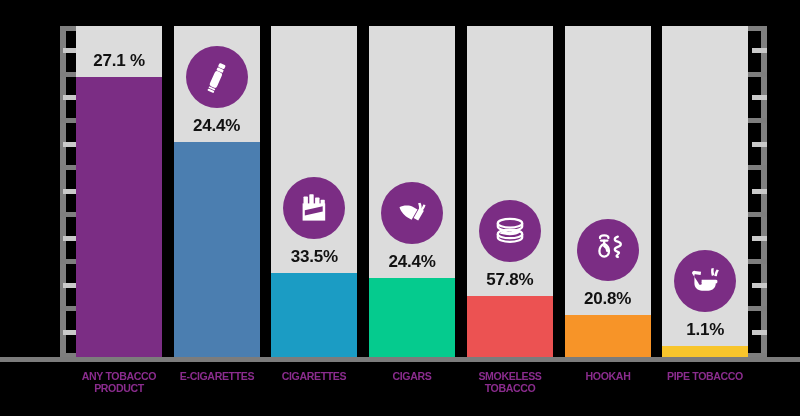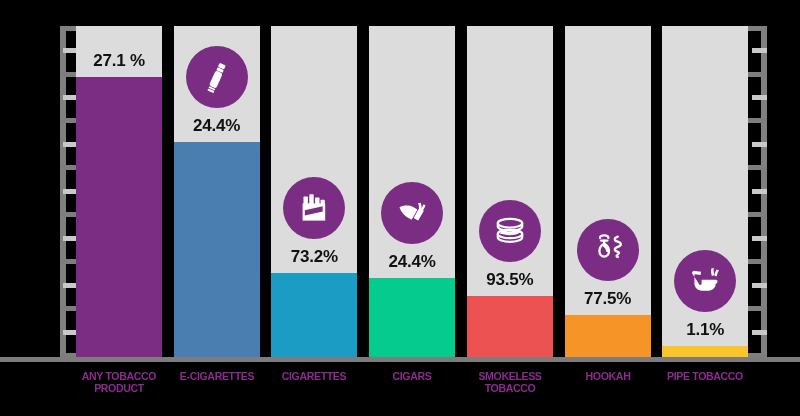--- a/index.html
+++ b/index.html
@@ -200,21 +200,21 @@
             <g fill="#ffffff">
               <rect x="9.5" y="8.5" width="4.4" height="8.5" rx="0.7"></rect>
               <rect x="15.3" y="6.3" width="4.4" height="10.7" rx="0.7"></rect>
               <rect x="21.1" y="9.6" width="4.4" height="7.4" rx="0.7"></rect>
               <rect x="26.6" y="11.8" width="4.2" height="5.2" rx="0.7"></rect>
               <path d="M8.6 15.4h22.6v17.2H8.6z" rx="1"></path>
               <path d="M10.8 22.3l17.9-4.0v5.3l-17.9 4.0z" fill="#7B2D84"></path>
             </g>
           </svg>
         </div>  
-        <div class="value-label" style="top:221.2px">73.2%</div>
+        <div class="value-label" style="top:221.2px">33.5%</div>
       </div>
       <div class="col" style="left:293.1px">  
         <div class="track"></div>  
         <div class="fill" style="height:78.6px;background:#05CB8E"></div>  
         <div class="badge" style="top:156.4px">
           <svg width="40" height="40" viewBox="0 0 40 40">
             <g fill="#ffffff">
               <path d="M7.5 14.2c3.4-2.0 9.8-2.4 13.6-0.2l4.4 2.5-5.9 10.2-4.4-2.5C11.4 22.0 8.0 16.6 7.5 14.2z"></path>
               <path d="M21.6 25.0l5.7-9.9 4.6 2.6-5.7 9.9z"></path>
               <path d="M26.1 10.3c1.0 2.5 1.2 5.0 0.6 7.6l2.4-0.6c0.9-2.8 0.6-5.3-0.6-7.6z"></path>
@@ -231,38 +231,38 @@
           <svg width="40" height="40" viewBox="0 0 40 40">
             <g fill="none" stroke="#ffffff" stroke-width="2.2">
               <ellipse cx="20" cy="12.2" rx="12.2" ry="4.3"></ellipse>
               <path d="M7.8 12.2v3.2c0 2.4 5.5 4.3 12.2 4.3s12.2-1.9 12.2-4.3v-3.2"></path>
               <ellipse cx="20" cy="22.9" rx="12.2" ry="4.3"></ellipse>
               <path d="M7.8 22.9v3.6c0 2.4 5.5 4.3 12.2 4.3s12.2-1.9 12.2-4.3v-3.6"></path>
             </g>
             <path d="M9.6 22.6c2.4-2.6 5.1-3.6 7.6-2.2 2.3 1.3 4.0 0.3 6.0-1.0 2.3-1.5 4.6-1.1 7.2 1.5-2.1 2.2-6.3 3.3-10.4 3.3s-8.3-1.0-10.4-1.6z" fill="#ffffff"></path>
           </svg>
         </div>  
-        <div class="value-label" style="top:244.0px">93.5%</div>
+        <div class="value-label" style="top:244.0px">57.8%</div>
       </div>
       <div class="col" style="left:488.5px">  
         <div class="track"></div>  
         <div class="fill" style="height:42.4px;background:#F79428"></div>  
         <div class="badge" style="top:192.6px">
           <svg width="40" height="40" viewBox="0 0 40 40">
             <g fill="none" stroke="#ffffff" stroke-width="2.3" stroke-linecap="round">
               <path d="M12.0 8.0c0-1.6 1.6-2.6 4.2-2.6s4.2 1.0 4.2 2.6"></path>
               <path d="M13.0 10.6h6.4"></path>
               <path d="M16.2 10.6v3.2"></path>
               <path d="M16.2 13.8c-3.0 1.5-4.8 4.2-4.8 7.2 0 3.4 2.2 5.6 4.8 5.6s4.8-2.2 4.8-5.6c0-3.0-1.8-5.7-4.8-7.2z"></path>
               <path d="M16.2 16.0c1.9 1.1 3.0 2.8 3.0 4.9"></path>
               <path d="M29.8 6.6c-4.0 1.2-4.0 3.9 0 5.1s4.0 3.9 0 5.1-4.0 3.9 0 5.1-4.0 3.9 0 5.1"></path>
             </g>
           </svg>
         </div>  
-        <div class="value-label" style="top:262.6px">77.5%</div>
+        <div class="value-label" style="top:262.6px">20.8%</div>
       </div>
       <div class="col" style="left:586.2px">  
         <div class="track"></div>  
         <div class="fill" style="height:11.4px;background:#F8C52C"></div>  
         <div class="badge" style="top:223.6px">
           <svg width="40" height="40" viewBox="0 0 40 40">
             <g fill="#ffffff">
               <path d="M7.0 12.2c0-1.5 1.3-2.5 2.9-2.3l6.2 0.9-0.5 3.2-5.4-0.8c-0.5-0.1-0.8 0.2-0.8 0.7v8.4c0 4.3 3.3 7.4 7.6 7.4h6.4c4.2 0 7.4-3.2 7.4-7.4v-1.2H16.8v1.2c0 1.0-0.7 1.5-1.6 1.5s-1.6-0.6-1.6-1.5z"></path>
               <path d="M16.6 18.8h14.4c1.0 0 1.6 0.7 1.4 1.8l-0.3 1.6H16.6z"></path>
               <path d="M26.3 7.4c-0.4 2.7-0.2 5.2 0.6 7.6l2.3-1.0c-0.6-2.3-0.8-4.6-0.5-6.9z"></path>

